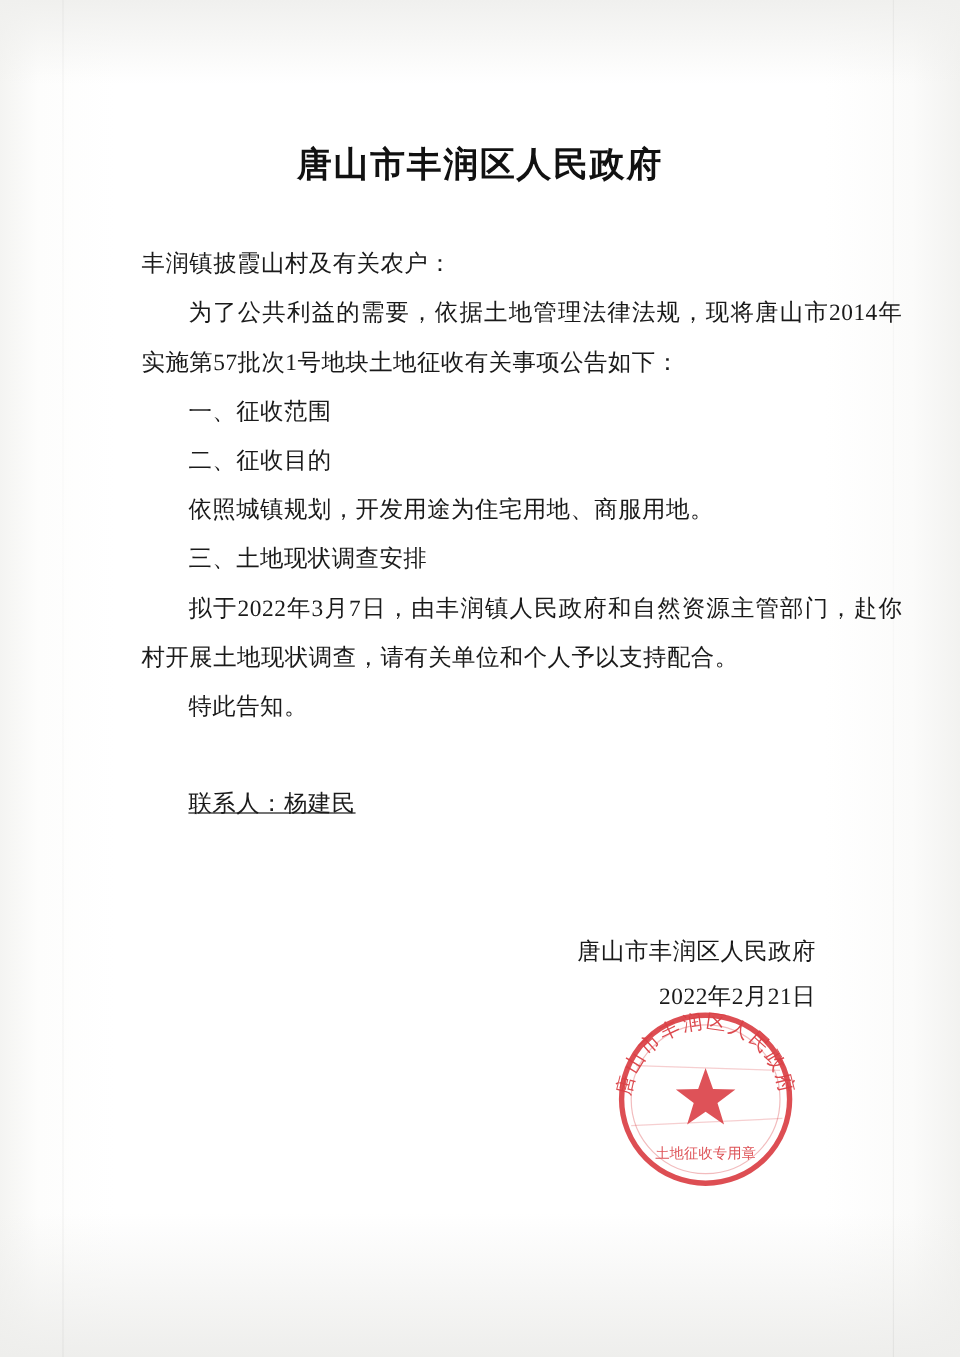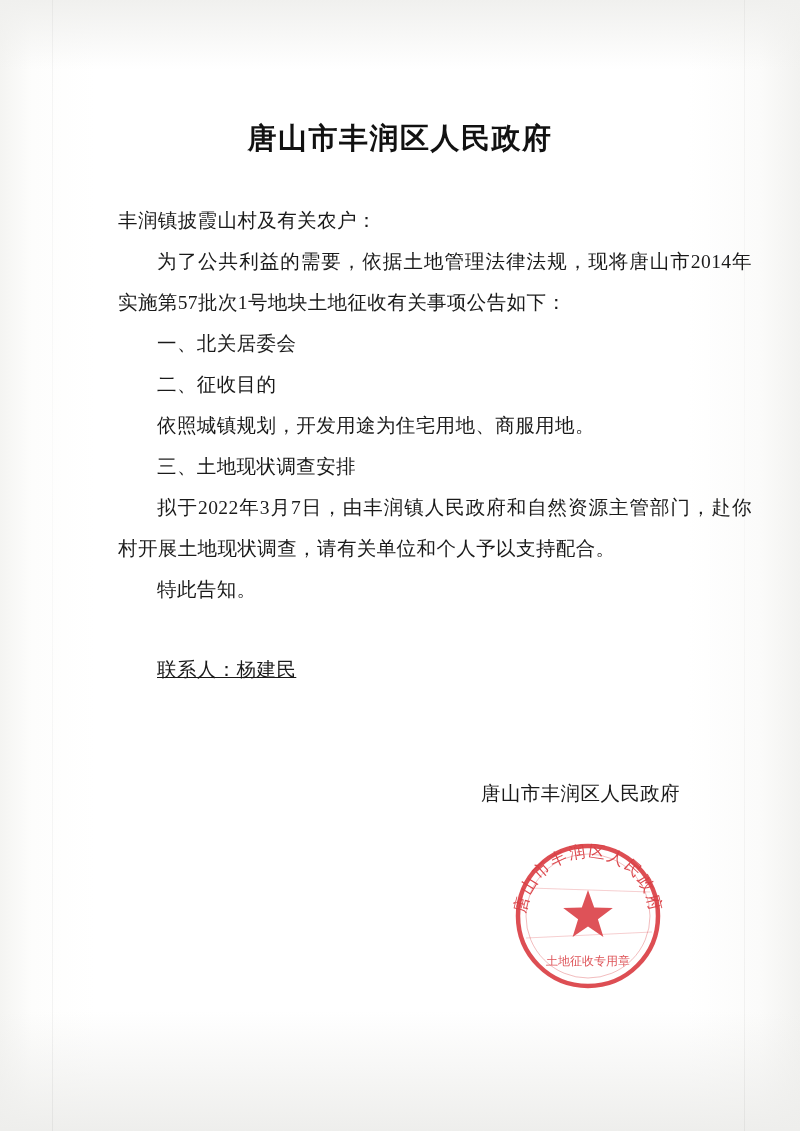--- a/index.html
+++ b/index.html
@@ -139,34 +139,35 @@
 
   <div class="content">
 
     <div class="title-block">
       <div class="title-line">唐山市丰润区人民政府</div>
     </div>
 
     <div class="body-block">
       <p class="p">丰润镇披霞山村及有关农户：</p>
       <p class="p indent">为了公共利益的需要，依据土地管理法律法规，现将唐山市2014年实施第57批次1号地块土地征收有关事项公告如下：</p>
-      <p class="p indent">一、北关居委会</p>
+      <p class="p indent">一、征收范围</p>
       <p class="p indent">二、征收目的</p>
       <p class="p indent">依照城镇规划，开发用途为住宅用地、商服用地。</p>
       <p class="p indent">三、土地现状调查安排</p>
       <p class="p indent">拟于2022年3月7日，由丰润镇人民政府和自然资源主管部门，赴你村开展土地现状调查，请有关单位和个人予以支持配合。</p>
       <p class="p indent">特此告知。</p>
     </div>
 
     <div class="contact-row">
       <div class="contact-left">联系人：杨建民</div>
     </div>
 
     <div class="sign-block">
       <div>唐山市丰润区人民政府</div>
+      <div>2022年2月21日</div>
     </div>
 
   </div>
 
   <div class="seal">
     <svg viewBox="0 0 176 176" width="176" height="176" xmlns="http://www.w3.org/2000/svg">
       <defs>
         <path id="arcpath" d="M 88,88 m -63,0 a 63,63 0 1,1 126,0" fill="none"></path>
         <path id="arctext" d="M 25,92 A 63,63 0 0 1 151,92" fill="none"></path>
       </defs>

